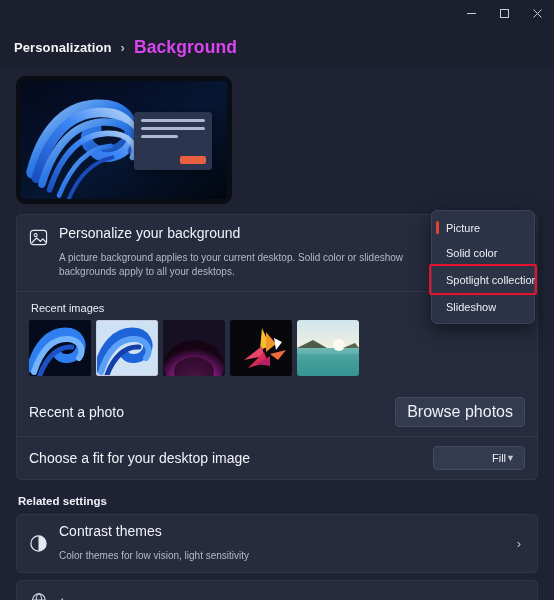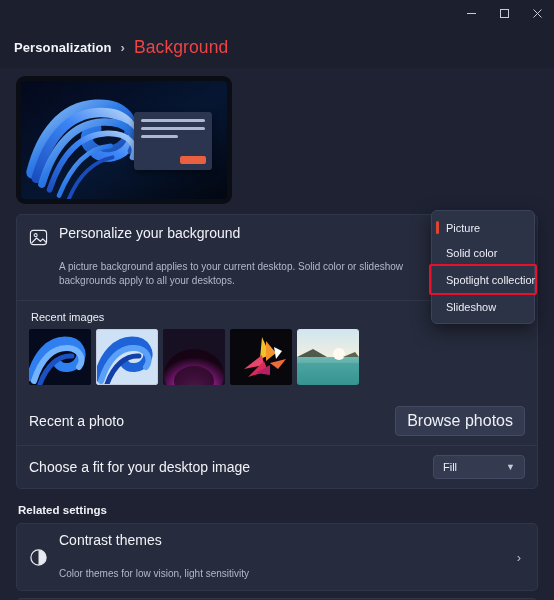--- a/index.html
+++ b/index.html
@@ -25,21 +25,21 @@
   .wbtn svg { display: block; }
 
   
   .header {
     height: 42px; padding: 0 14px;
     display: flex; align-items: center; gap: 9px;
     background: #1b1f2e;
   }
   .crumb-a { font-size: 13px; font-weight: bold; color: #f4f5f9; letter-spacing: .1px;}
   .crumb-sep { font-size: 13px; color: #b9bdcb; font-weight: bold; }
-  .crumb-b { font-size: 17.5px; font-weight: normal; color: #ef4444; letter-spacing: .1px;}
+  .crumb-b { font-size: 17.5px; font-weight: bold; color: #d946ef; letter-spacing: .1px;}
 
   
   .content { padding: 0 16px; }
 
   
   .preview-wrap { padding: 8px 0 10px 0; }
   .monitor {
     width: 216px; height: 128px;
     border: 5px solid #0b0d14;
     border-radius: 9px;
@@ -85,21 +85,21 @@
   }
   .row + .row { border-top: 1px solid #31374b; }
 
   .row-icon {
     width: 30px; min-width: 30px;
     display: flex; align-items: center; justify-content: flex-start;
     color: #e8eaf2;
   }
   .row-text { flex: 1; min-width: 0; }
   .row-title { font-size: 14px; color: #f2f3f8; line-height: 15px; }
-  .row-sub { font-size: 10px; color: #b4b9c9; line-height: 14px; margin-top: 19px; }
+  .row-sub { font-size: 10px; color: #b4b9c9; line-height: 14px; margin-top: 10px; }
 
   
   .personalize-row { align-items: flex-start; padding: 11px 12px 12px 12px; }
   .personalize-row .row-icon { padding-top: 2px; }
   .personalize-row .row-sub { max-width: 380px; }
 
   
   .dd-anchor { position: relative; width: 96px; }
   .dd-popup {
     position: absolute; right: -10px; top: -16px;
@@ -144,21 +144,21 @@
   .btn {
     background: #343a4f; border: 1px solid #434a62;
     border-radius: 4px; color: #eef0f6;
     font-size: 16px; padding: 5px 11px;
     font-family: "Liberation Sans", sans-serif;
   }
   .combo {
     background: #343a4f; border: 1px solid #434a62;
     border-radius: 4px; color: #eef0f6;
     font-size: 11px; padding: 5px 9px;
-    width: 92px; display: flex; align-items: center; justify-content: space-between;
+    width: 92px; display: flex; align-items: center; justify-content: flex-end;
   }
   .chev { color: #c4c9d8; font-size: 9px; }
 
   
   .section-title {
     font-size: 11.5px; font-weight: bold; color: #f0f1f6;
     padding: 10px 2px 7px 2px;
   }
 
   .chev-right { color: #b9bfd0; font-size: 13px; padding-right: 4px; }

